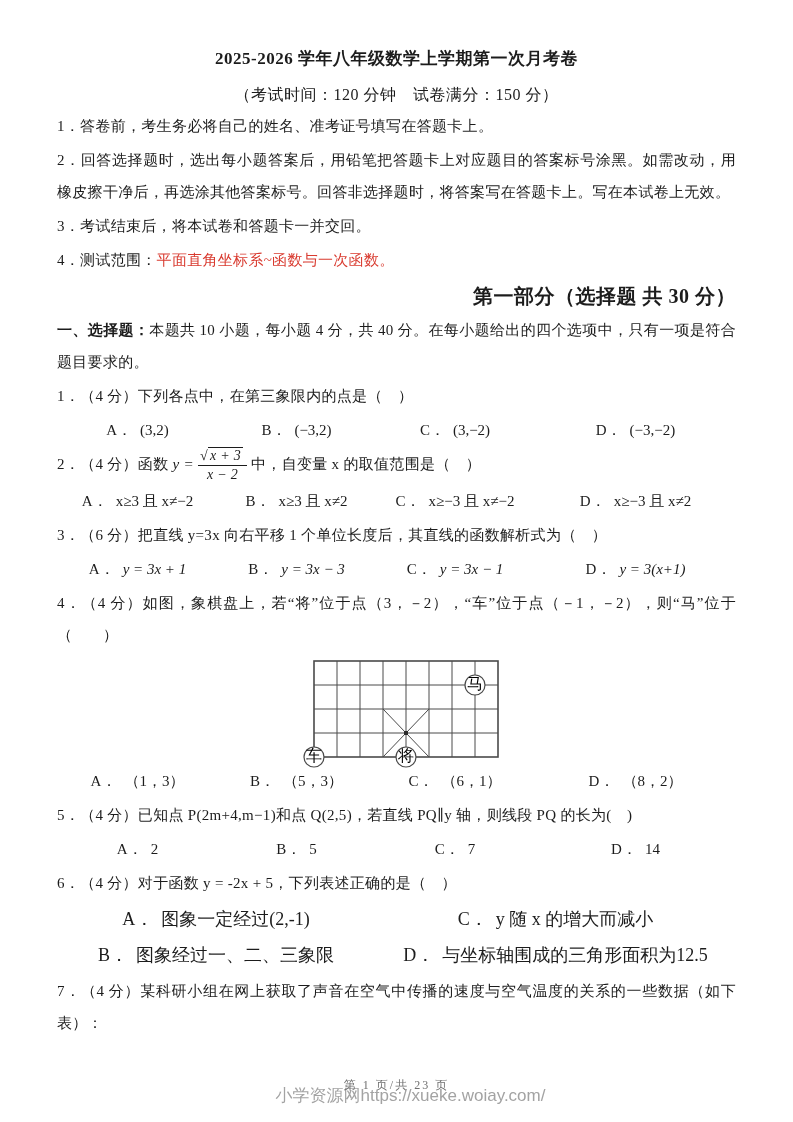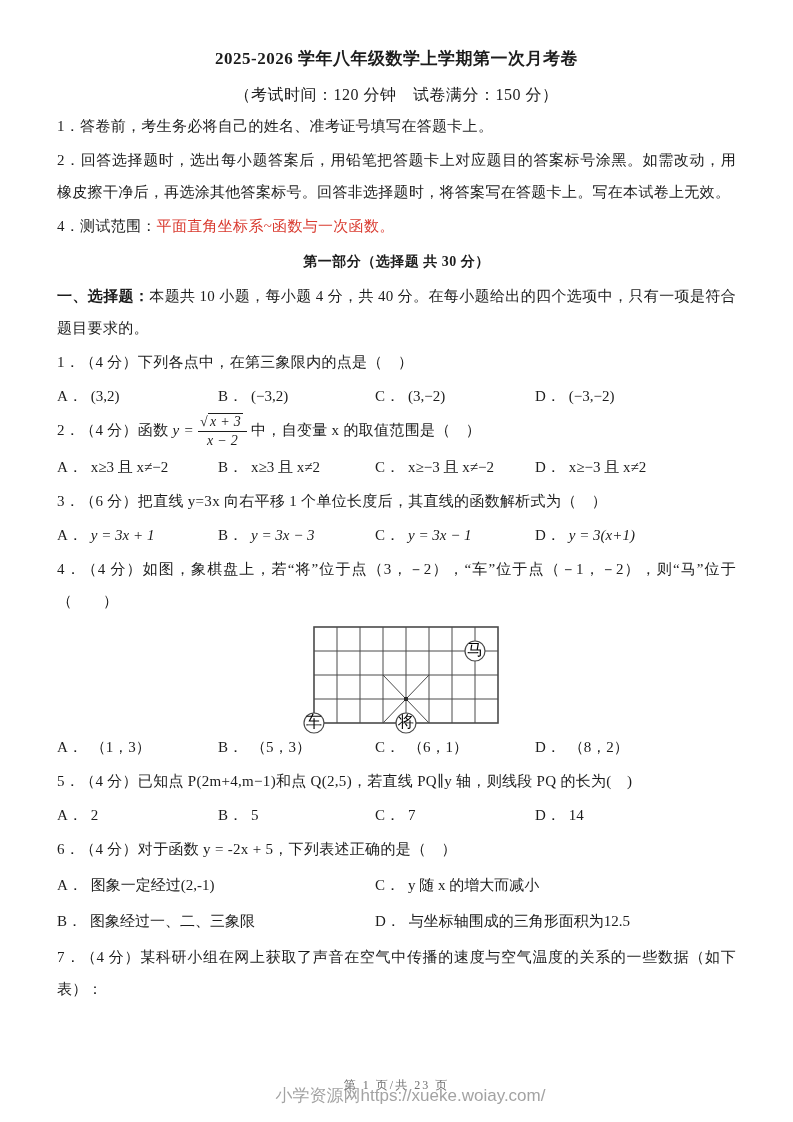--- a/index.html
+++ b/index.html
@@ -17,33 +17,33 @@
     font-size:16px;font-weight:normal;text-align:center;margin:10px 0 0 0;
     line-height:26px;letter-spacing:.5px;
   }
   .para{
     font-size:15px;line-height:32px;margin:2px 0 0 0;text-align:justify;
     letter-spacing:.3px;
   }
   .notice-head{margin-top:6px;}
   .red{color:#d93a2f;}
   .section-head{
-    font-size:14px;font-weight:bold;text-align:center;margin:4px 0 0 0;
+    font-size:20px;font-weight:bold;text-align:right;margin:4px 0 0 0;
     line-height:32px;letter-spacing:.5px;
   }
   .intro-bold{font-weight:bold;}
   .opts4{
     display:grid;grid-template-columns:161px 157px 160px 1fr;
     font-size:15px;line-height:32px;margin-top:2px;
   }
   .opts2{
     display:grid;grid-template-columns:318px 1fr;
-    font-size:15px;line-height:36px;margin-top:2px;
+    font-size:18px;line-height:36px;margin-top:2px;
   }
-  .opt{white-space:nowrap;}
+  .opt{white-space:nowrap;text-align:center;}
   .olabel{margin-right:8px;}
   .math{font-style:italic;font-family:"Liberation Serif","DejaVu Serif",serif;}
   
   .formula{display:inline-block;vertical-align:middle;margin:0 4px;}
   .mi{font-style:italic;margin-right:4px;}
   .frac{
     display:inline-flex;flex-direction:column;align-items:center;
     vertical-align:middle;font-size:14px;line-height:1.15;
   }
   .frac .num{
@@ -69,20 +69,21 @@
 </head>
 <body>
 
 <div class="content">
 
   <h1 class="title">2025-2026 学年八年级数学上学期第一次月考卷</h1>
   <h2 class="subtitle">（考试时间：120 分钟　试卷满分：150 分）</h2>
 
   <p class="para">1．答卷前，考生务必将自己的姓名、准考证号填写在答题卡上。</p>
   <p class="para">2．回答选择题时，选出每小题答案后，用铅笔把答题卡上对应题目的答案标号涂黑。如需改动，用橡皮擦干净后，再选涂其他答案标号。回答非选择题时，将答案写在答题卡上。写在本试卷上无效。</p>
+  <p class="para">3．考试结束后，将本试卷和答题卡一并交回。</p>
   <p class="para"><span>4．测试范围：</span><span class="red">平面直角坐标系~函数与一次函数。</span></p>
 
   <h3 class="section-head">第一部分（选择题 共 30 分）</h3>
 
   <p class="para"><span class="intro-bold">一、选择题：</span><span>本题共 10 小题，每小题 4 分，共 40 分。在每小题给出的四个选项中，只有一项是符合题目要求的。</span></p>
 
   <div>
     <p class="para">1．（4 分）下列各点中，在第三象限内的点是（　）</p>
     <div class="opts4">
       <span class="opt"><span class="olabel">A．</span><span>(3,2)</span></span>

